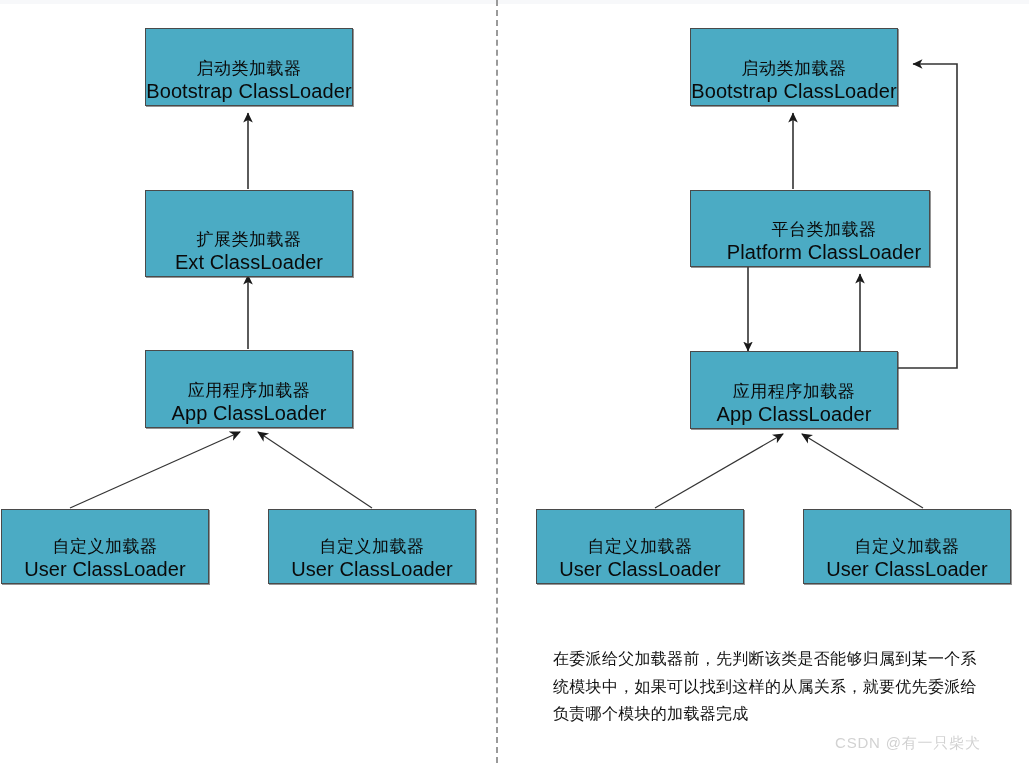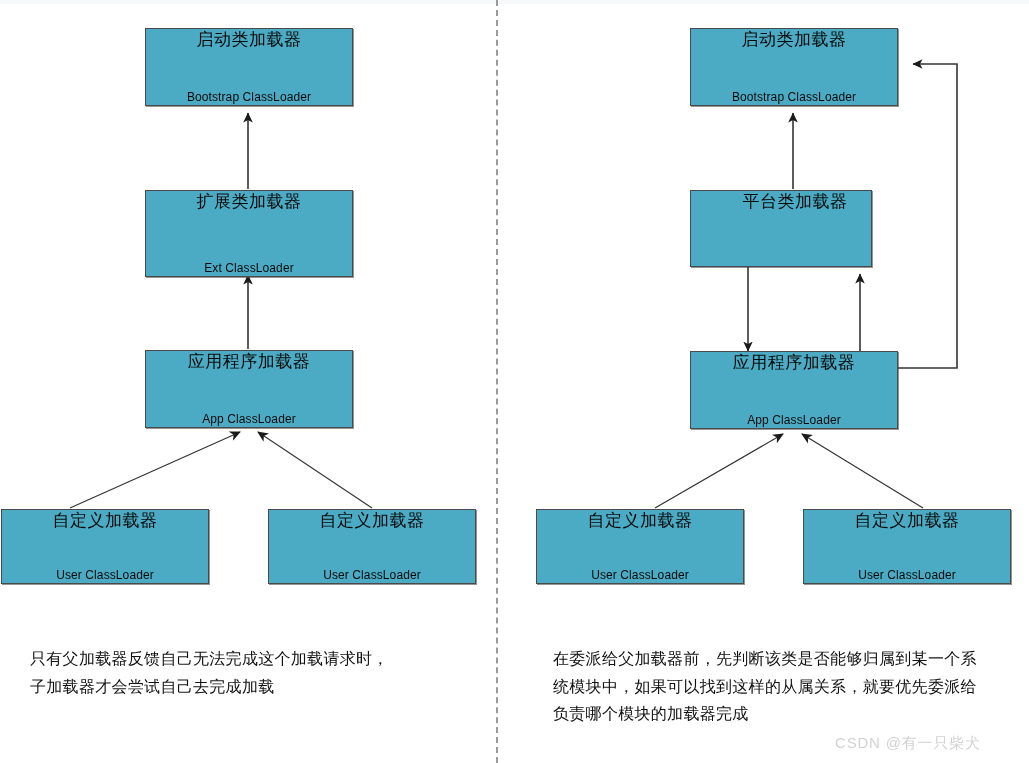--- a/index.html
+++ b/index.html
@@ -28,31 +28,31 @@
   }
   .node {
     position: absolute;
     box-sizing: border-box;
     background: #4BABC4;
     border: 1px solid #4a4a4a;
     box-shadow: 1px 1px 0 0 rgba(60,60,60,0.55);
     display: flex;
     flex-direction: column;
     align-items: center;
-    justify-content: space-between;
+    justify-content: flex-end;
     color: #0a0a0a;
     line-height: 1.28;
     text-align: center;
   }
   .node .cn {
     font-size: 17px;
     letter-spacing: 0.5px;
   }
   .node .en {
-    font-size: 12px;
+    font-size: 20px;
     letter-spacing: 0.1px;
   }
   .caption {
     position: absolute;
     font-size: 16px;
     color: #111111;
     line-height: 1.72;
     letter-spacing: 0.3px;
     white-space: pre-line;
   }
@@ -144,41 +144,40 @@
   <div class="node" style="left:268px; top:509px; width:208px; height:75px;">
     <span class="cn">自定义加载器</span>
     <span class="en">User ClassLoader</span>
   </div>
 
   <div class="node" style="left:690px; top:28px; width:208px; height:78px;">
     <span class="cn">启动类加载器</span>
     <span class="en">Bootstrap ClassLoader</span>
   </div>
 
-  <div class="node" style="left:690px; top:190px; width:182px; height:77px;padding-left:28px;">
+  <div class="node" style="left:690px; top:190px; width:240px; height:77px;padding-left:28px;">
     <span class="cn">平台类加载器</span>
+    <span class="en">Platform ClassLoader</span>
   </div>
 
   <div class="node" style="left:690px; top:351px; width:208px; height:78px;">
     <span class="cn">应用程序加载器</span>
     <span class="en">App ClassLoader</span>
   </div>
 
   <div class="node" style="left:536px; top:509px; width:208px; height:75px;">
     <span class="cn">自定义加载器</span>
     <span class="en">User ClassLoader</span>
   </div>
 
   <div class="node" style="left:803px; top:509px; width:208px; height:75px;">
     <span class="cn">自定义加载器</span>
     <span class="en">User ClassLoader</span>
   </div>
 
-  <div class="caption" style="left:30px; top:645px; width:440px;">只有父加载器反馈自己无法完成这个加载请求时，
-子加载器才会尝试自己去完成加载</div>
 
   <div class="caption" style="left:553px; top:645px; width:485px;">在委派给父加载器前，先判断该类是否能够归属到某一个系
 统模块中，如果可以找到这样的从属关系，就要优先委派给
 负责哪个模块的加载器完成</div>
 
   <div class="watermark" style="left:835px; top:734px;">CSDN @有一只柴犬</div>
 
 </div>
 
 </body></html>

